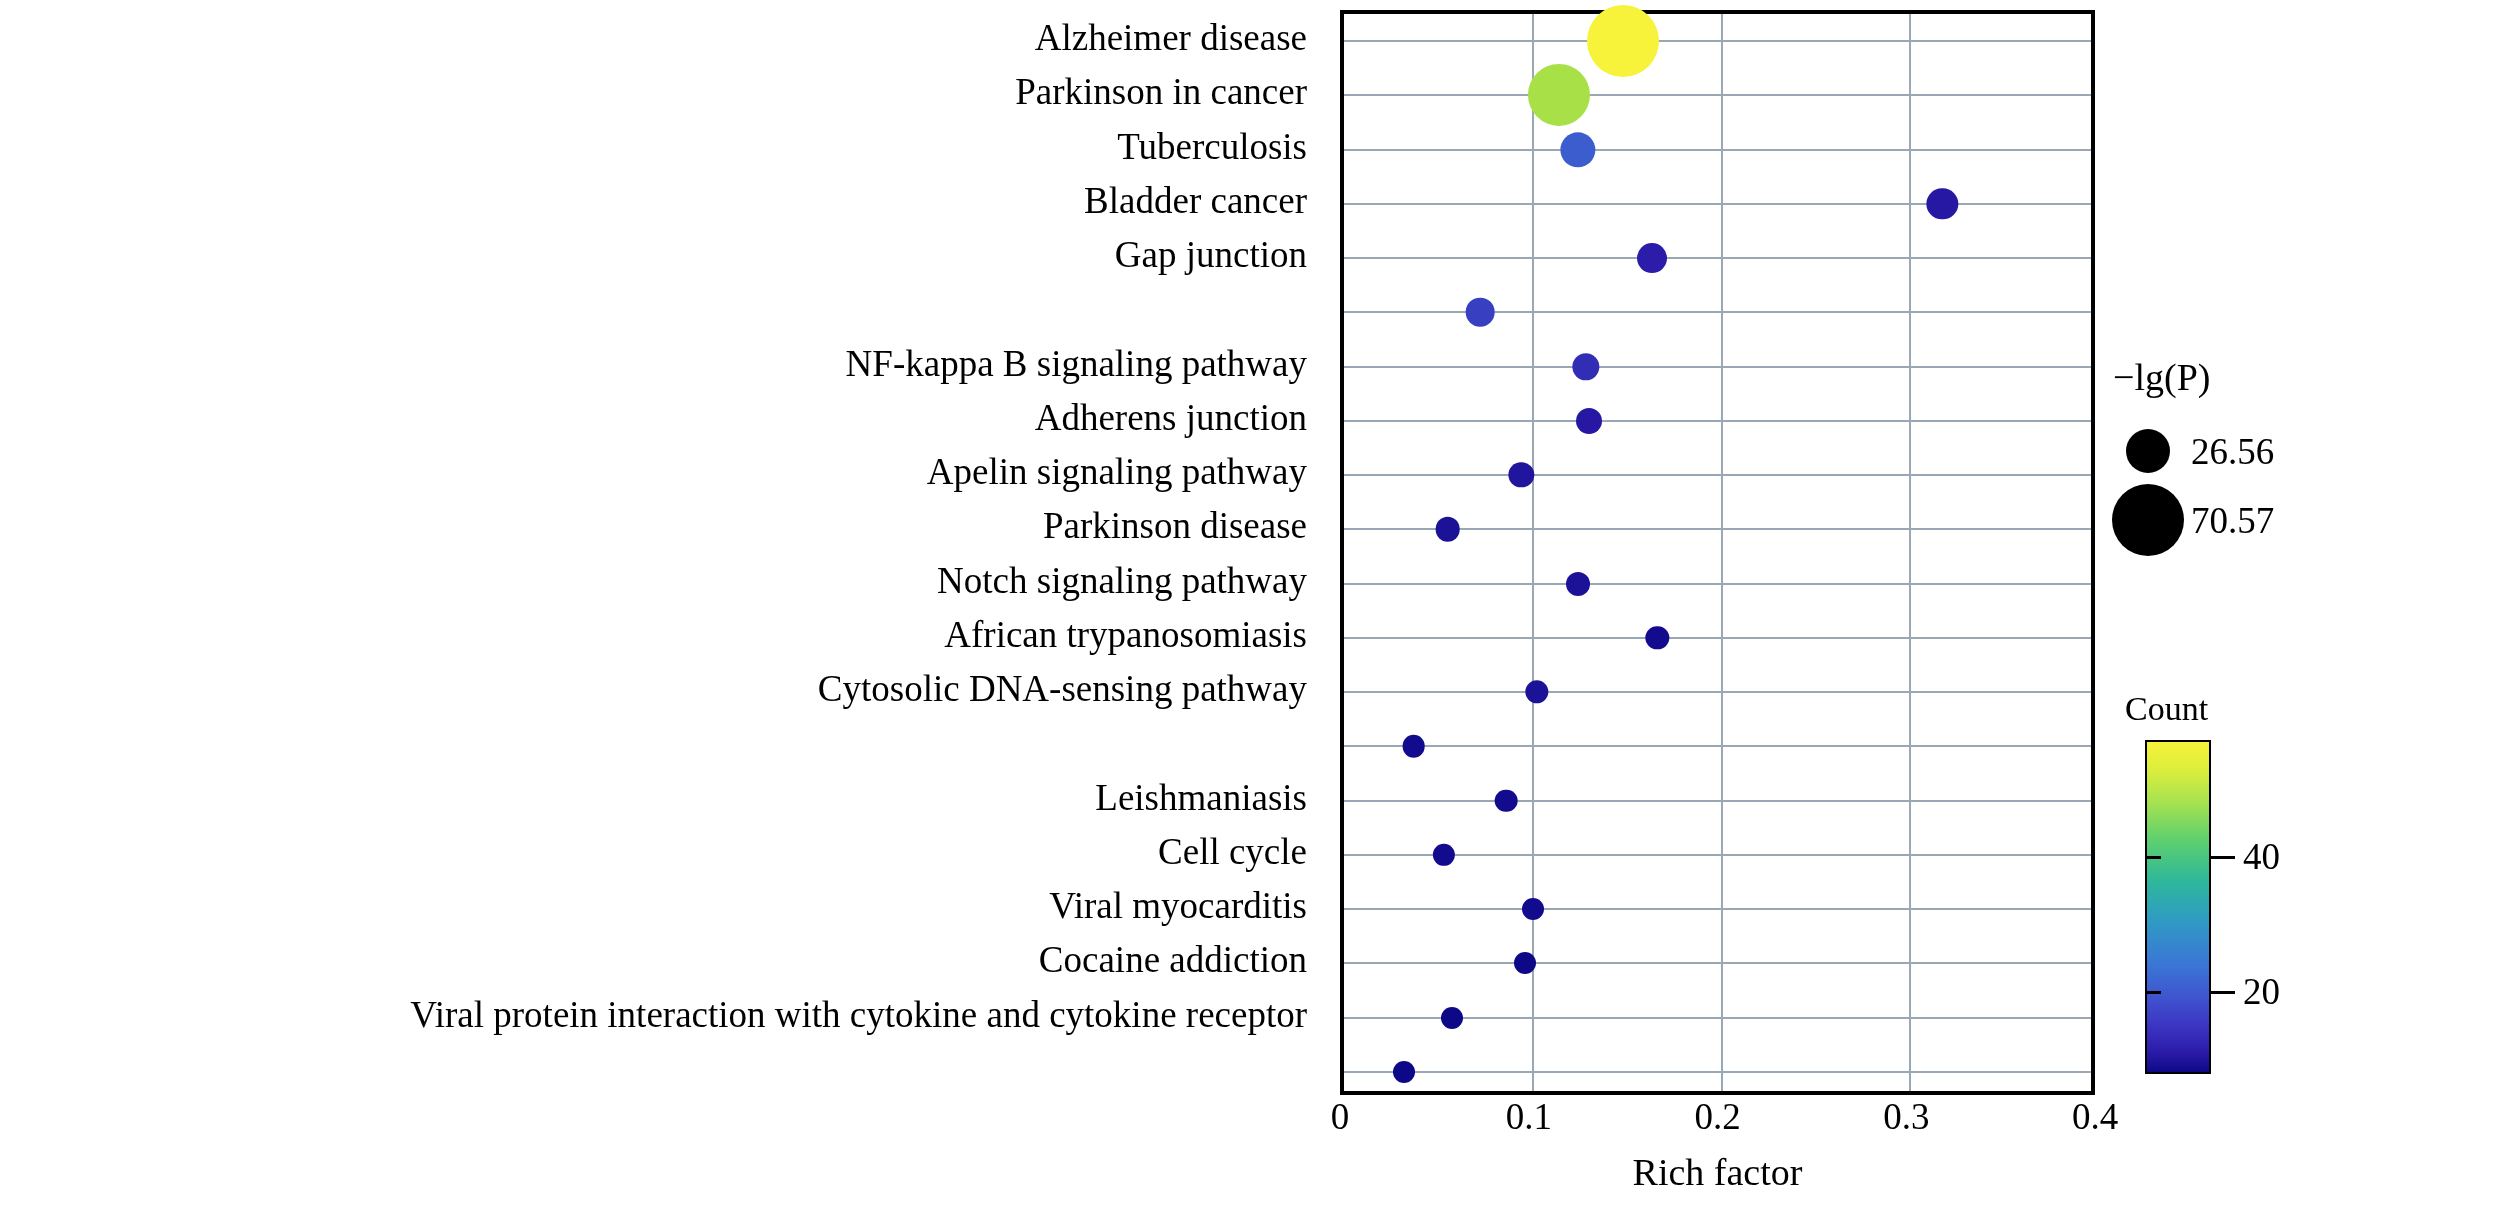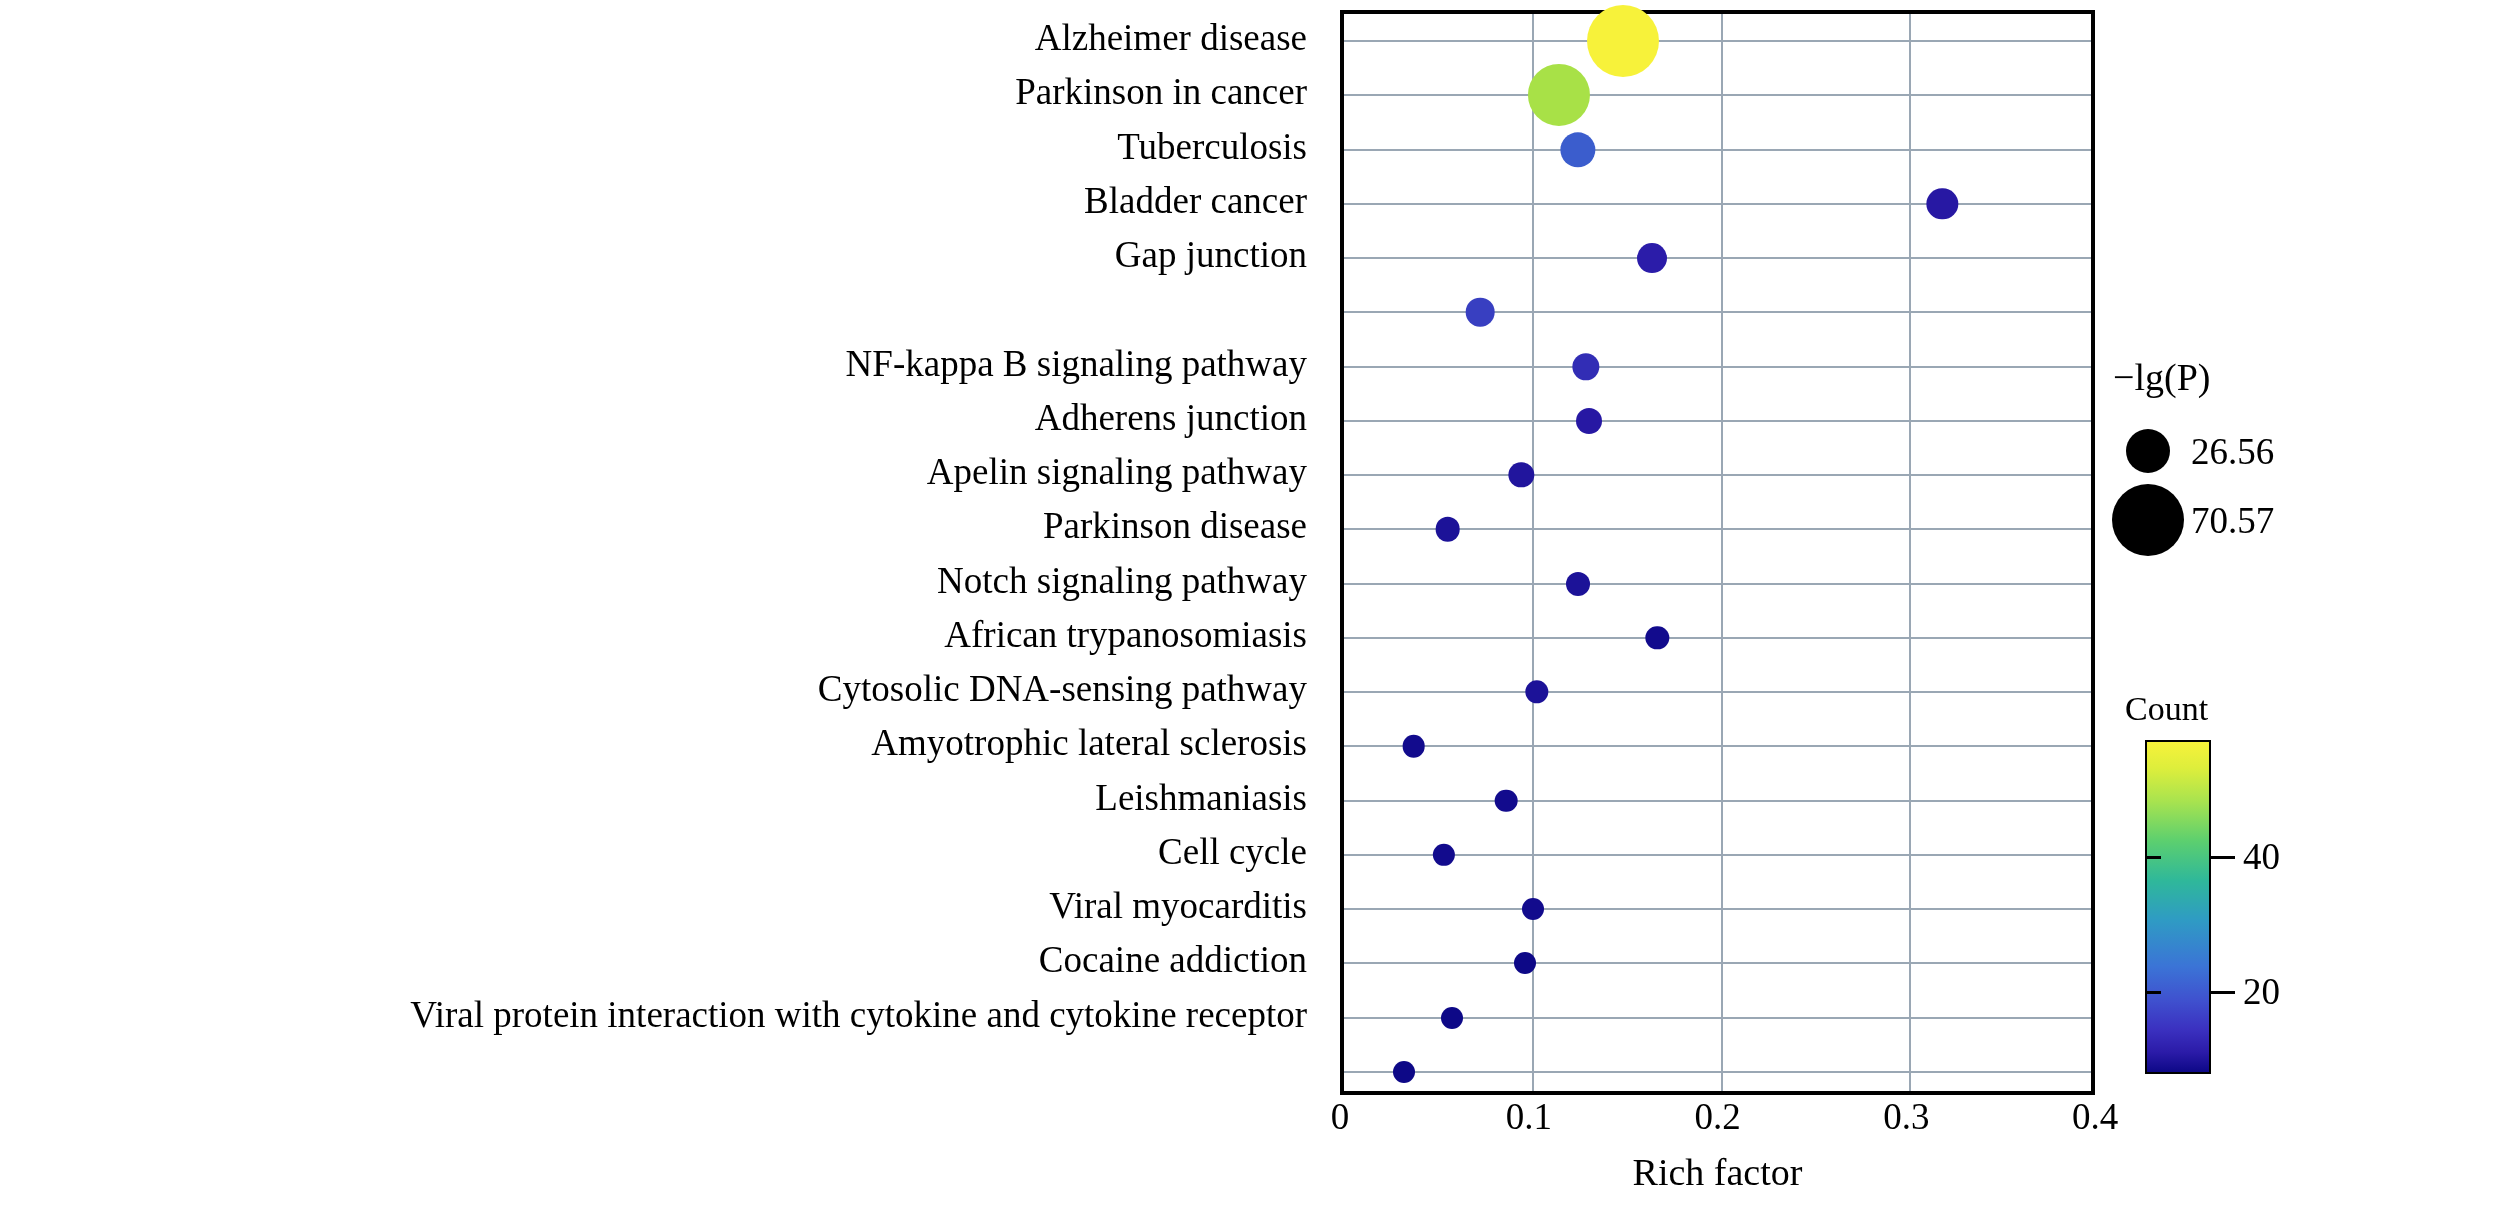--- a/index.html
+++ b/index.html
@@ -118,21 +118,20 @@
       <div class="ylab" style="top: 135.625px;">Tuberculosis</div>
       <div class="ylab" style="top: 189.875px;">Bladder cancer</div>
       <div class="ylab" style="top: 244.125px;">Gap junction</div>
       <div class="ylab" style="top: 352.625px;">NF-kappa B signaling pathway</div>
       <div class="ylab" style="top: 406.875px;">Adherens junction</div>
       <div class="ylab" style="top: 461.125px;">Apelin signaling pathway</div>
       <div class="ylab" style="top: 515.375px;">Parkinson disease</div>
       <div class="ylab" style="top: 569.625px;">Notch signaling pathway</div>
       <div class="ylab" style="top: 623.875px;">African trypanosomiasis</div>
       <div class="ylab" style="top: 678.125px;">Cytosolic DNA-sensing pathway</div>
-      <div class="ylab" style="top: 732.375px;">Amyotrophic lateral sclerosis</div>
       <div class="ylab" style="top: 786.625px;">Leishmaniasis</div>
       <div class="ylab" style="top: 840.875px;">Cell cycle</div>
       <div class="ylab" style="top: 895.125px;">Viral myocarditis</div>
       <div class="ylab" style="top: 949.375px;">Cocaine addiction</div>
       <div class="ylab" style="top: 1003.62px; text-align: right;">Viral protein interaction with cytokine and cytokine receptor</div>
     </div>
 
   <div id="plot">
       <div class="hline" style="top: 26.125px;"></div>
       <div class="hline" style="top: 80.375px;"></div>

